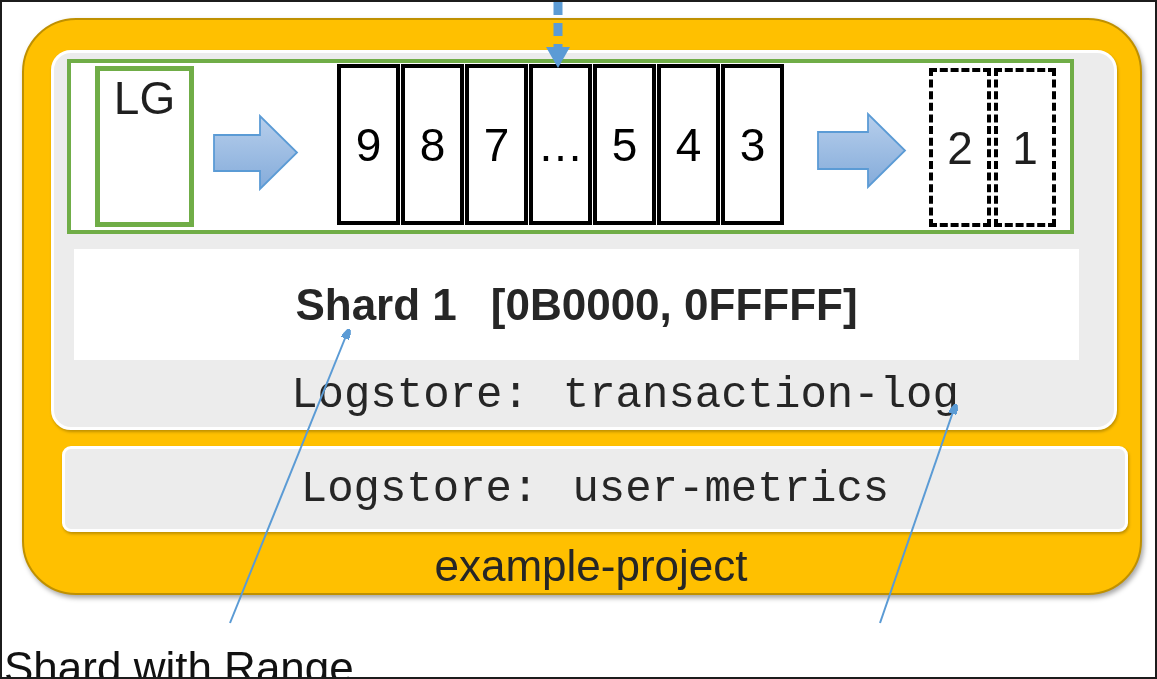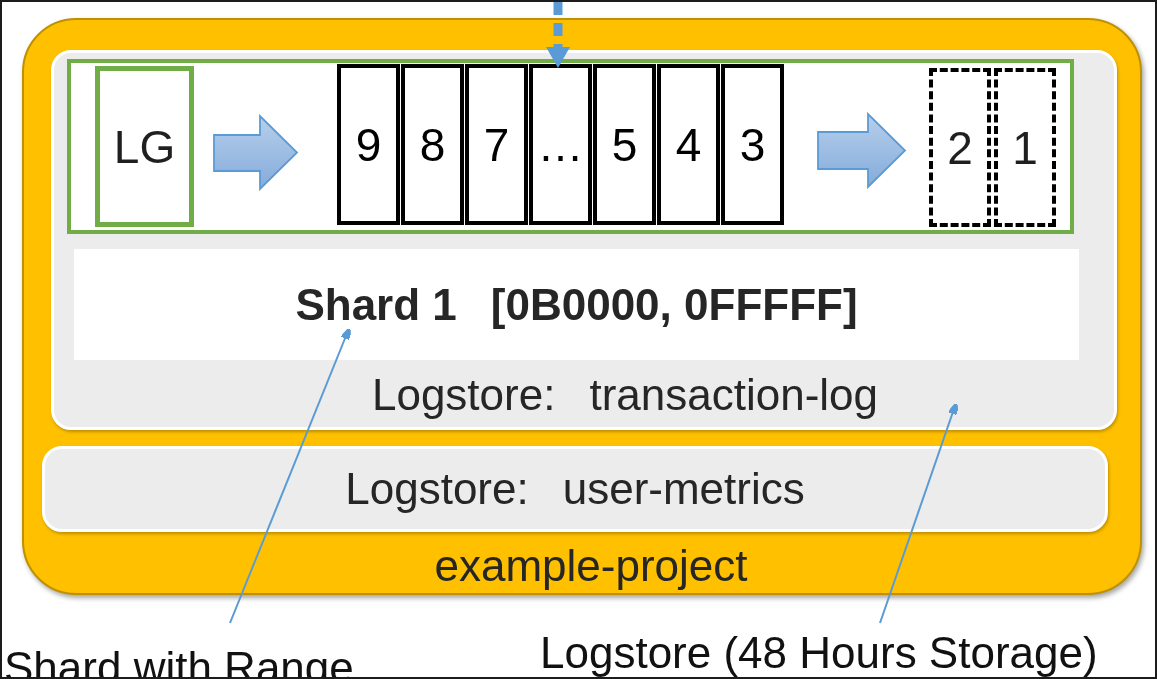--- a/index.html
+++ b/index.html
@@ -37,21 +37,21 @@
   .pipeline{
     position:absolute;left:65px;top:57px;width:1007px;height:175px;
     box-sizing:border-box;
     background:#ffffff;
     border:4px solid #70AD47;
   }
   .lg-box{
     position:absolute;left:24px;top:3px;width:99px;height:161px;
     box-sizing:border-box;
     background:#fff;border:5px solid #70AD47;
-    display:flex;align-items:center;justify-content:center;
+    display:flex;align-items:flex-start;justify-content:center;
     font-size:46px;color:#1f1f1f;
   }
   .blocks-row{position:absolute;left:266px;top:1px;display:flex;}
   .log-block{
     box-sizing:border-box;width:63px;height:161px;margin-right:1px;
     background:#fff;border:4px solid #000;
     display:flex;align-items:center;justify-content:center;
     font-size:46px;color:#000;
   }
   .dashed-row{position:absolute;left:858px;top:5px;display:flex;gap:3px;}
@@ -67,21 +67,21 @@
   
   .shard-bar{
     position:absolute;left:72px;top:247px;width:1005px;height:111px;
     background:#ffffff;
     display:flex;align-items:center;justify-content:center;
     font-size:44px;
     font-weight:bold;
   }
   .shard-bar .range{margin-left:34px;}
   
-  .kv-line{font-size:44px;white-space:nowrap;}
+  .kv-line{font-size:44px;white-space:nowrap;font-family:Liberation Mono, monospace;}
   .kv-line .val{margin-left:34px;}
   .logstore1-label{
     position:absolute;left:47px;top:364px;width:1066px;height:58px;
     display:flex;align-items:center;justify-content:center;
     padding-left:86px;box-sizing:border-box;
   }
   .project-label{
     position:absolute;left:20px;top:534px;width:1120px;height:60px;
     display:flex;align-items:center;justify-content:center;
     font-size:44px;
@@ -96,21 +96,21 @@
 </style>
 </head>
 <body>
 
 <div class="stage">
 
   <div class="project-box">
 
     <div class="logstore-box logstore-1" style="left:27px;top:30px;"></div>
 
-    <div class="logstore-box logstore-2" style="left:18px;top:426px;">
+    <div class="logstore-box logstore-2" style="left:38px;top:426px;border-radius:9px;">
       <div class="kv-line">
         <span>Logstore:</span><span class="val">user-metrics</span>
       </div>
     </div>
   </div>
 
   <div class="pipeline">
     <div class="lg-box">
       <span>LG</span>
     </div>
@@ -171,21 +171,20 @@
   <div class="logstore1-label kv-line">
     <span>Logstore:</span>
       <span class="val">transaction-log</span>
   </div>
 
   <div class="project-label">
       <span class="val">example-project</span>
   </div>
 
   <div class="caption caption-shard">Shard with Range</div>
-  <div class="caption caption-logstore">Logstore (48 Hours Storage)</div>
 
   <svg class="overlay" width="1157" height="679" viewBox="0 0 1157 679">
     <defs>
       <marker id="ahead" markerWidth="10" markerHeight="8" refX="8" refY="4" orient="auto" markerUnits="userSpaceOnUse">
         <path d="M0,0 L10,4 L0,8 Z" fill="#5B9BD5" transform="scale(1.6) translate(-1,-1.2)"></path>
       </marker>
     </defs>
 
     <g>
       <line x1="556" y1="0" x2="556" y2="47" stroke="#5B9BD5" stroke-width="9" stroke-dasharray="13 8"></line>

